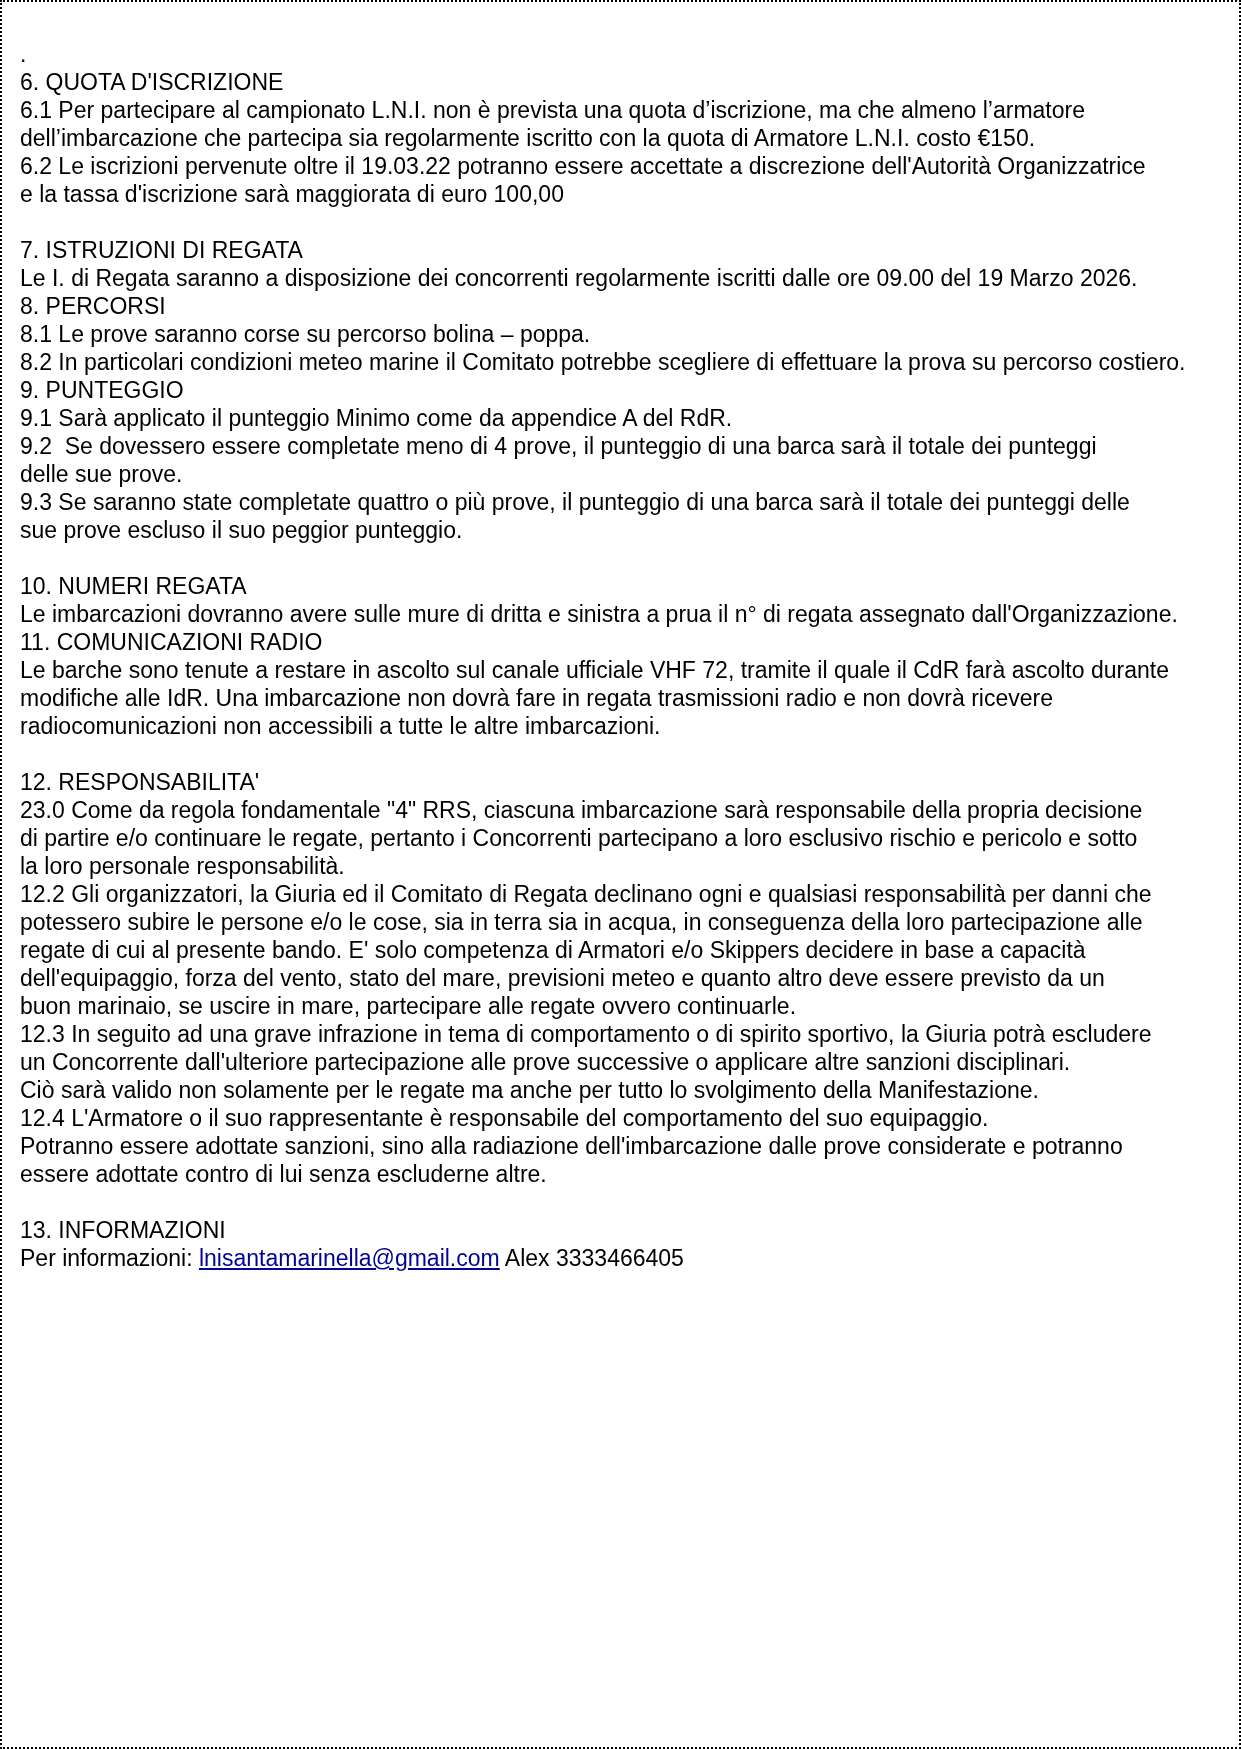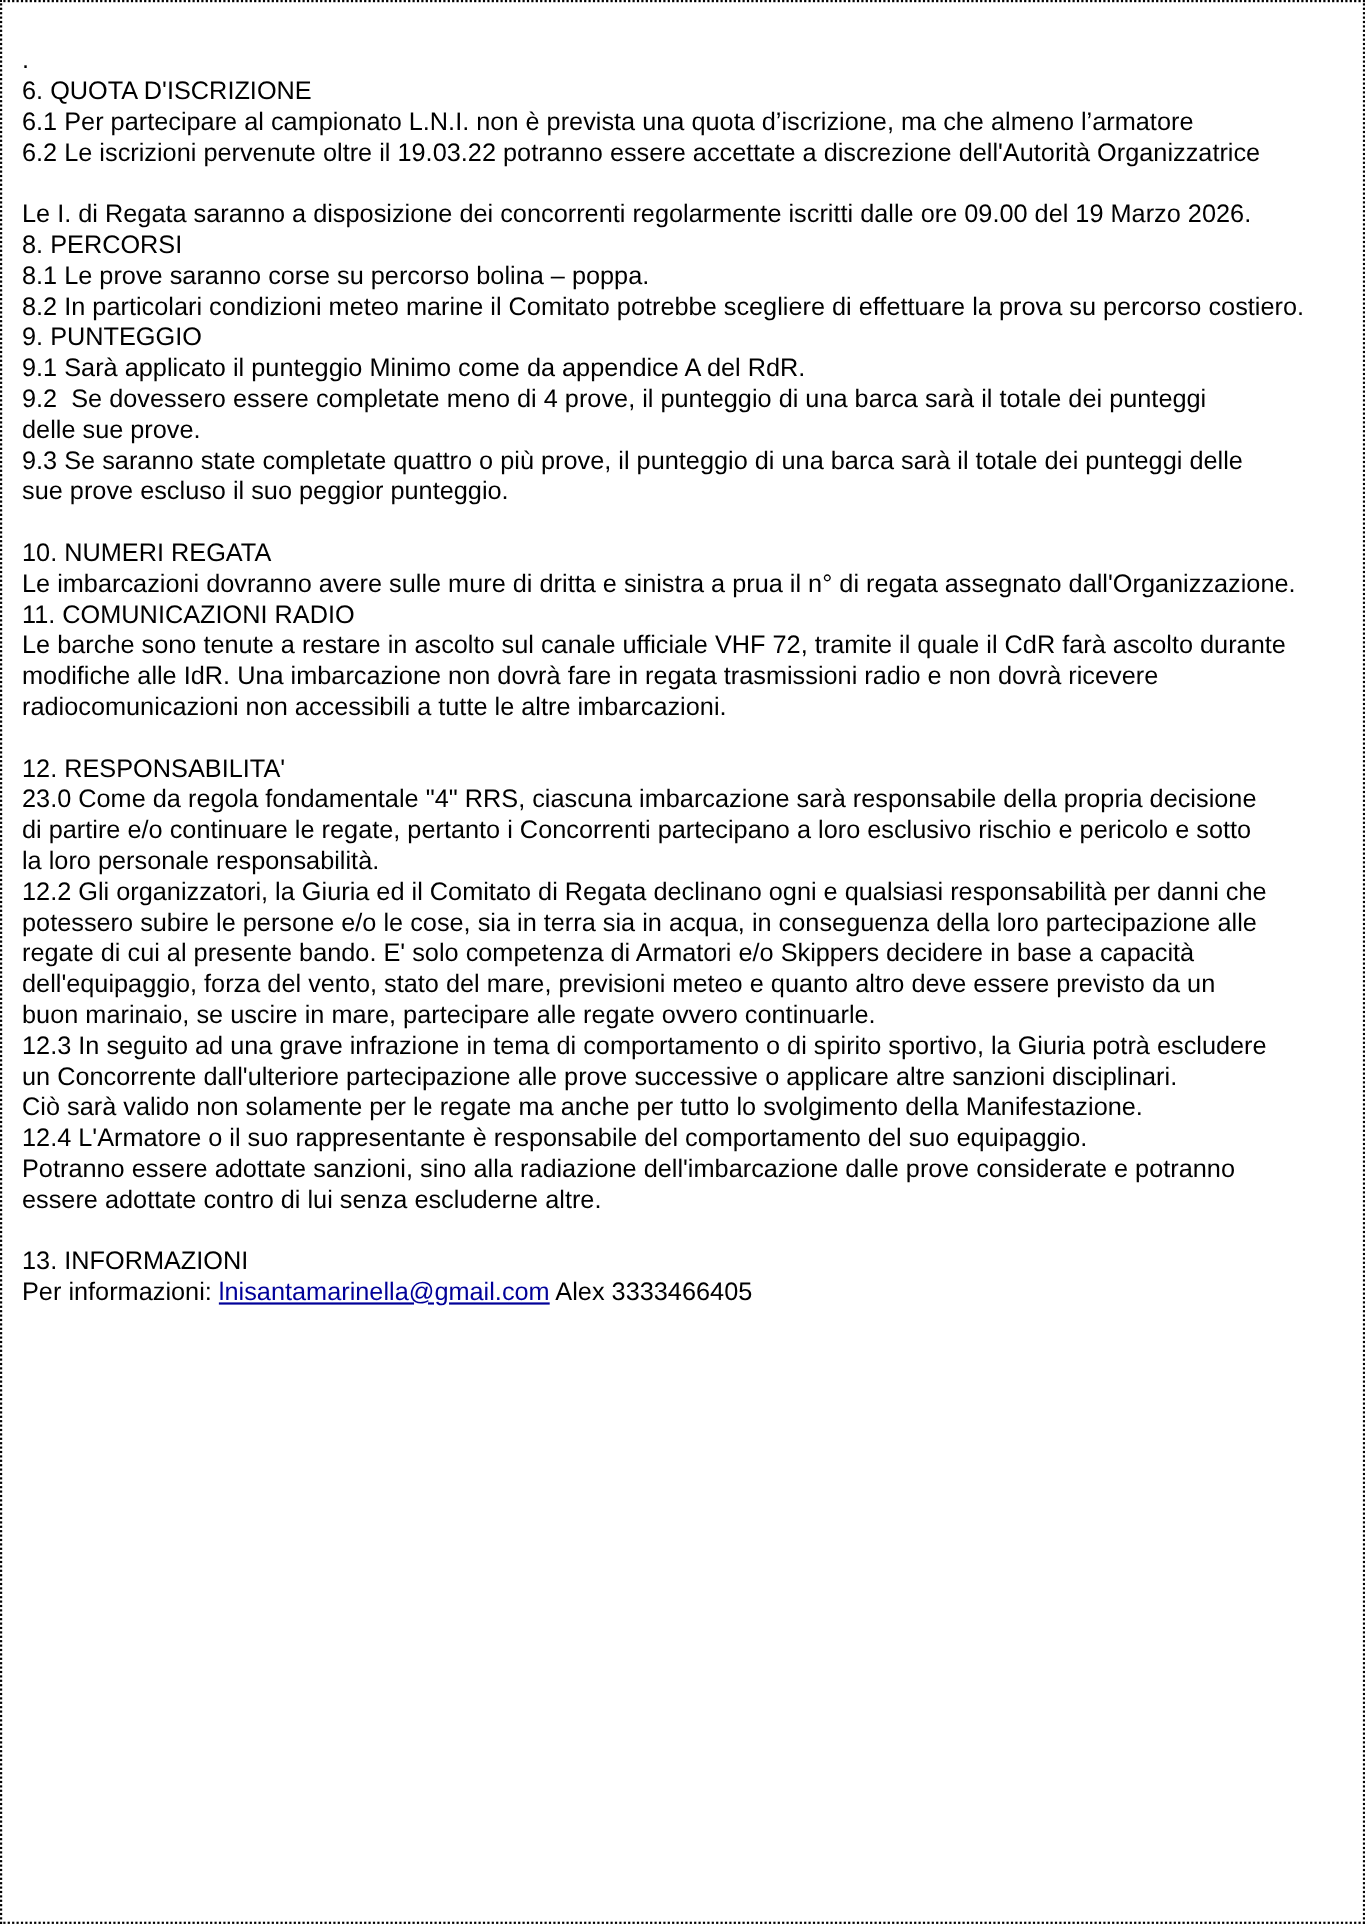--- a/index.html
+++ b/index.html
@@ -36,26 +36,29 @@
 
 <div class="page">
   <div class="text-block">
 
       <div class="line">.</div>
 
       <div class="line">6. QUOTA D'ISCRIZIONE</div>
 
       <div class="line">6.1 Per partecipare al campionato L.N.I. non è prevista una quota d’iscrizione, ma che almeno l’armatore</div>
 
+      <div class="line">dell’imbarcazione che partecipa sia regolarmente iscritto con la quota di Armatore L.N.I. costo €150.</div>
 
       <div class="line">6.2 Le iscrizioni pervenute oltre il 19.03.22 potranno essere accettate a discrezione dell'Autorità Organizzatrice</div>
 
+      <div class="line">e la tassa d'iscrizione sarà maggiorata di euro 100,00</div>
 
       <div class="line"></div>
 
+      <div class="line">7. ISTRUZIONI DI REGATA</div>
 
       <div class="line">Le I. di Regata saranno a disposizione dei concorrenti regolarmente iscritti dalle ore 09.00 del 19 Marzo 2026.</div>
 
       <div class="line">8. PERCORSI</div>
 
       <div class="line">8.1 Le prove saranno corse su percorso bolina – poppa.</div>
 
       <div class="line">8.2 In particolari condizioni meteo marine il Comitato potrebbe scegliere di effettuare la prova su percorso costiero.</div>
 
       <div class="line">9. PUNTEGGIO</div>

